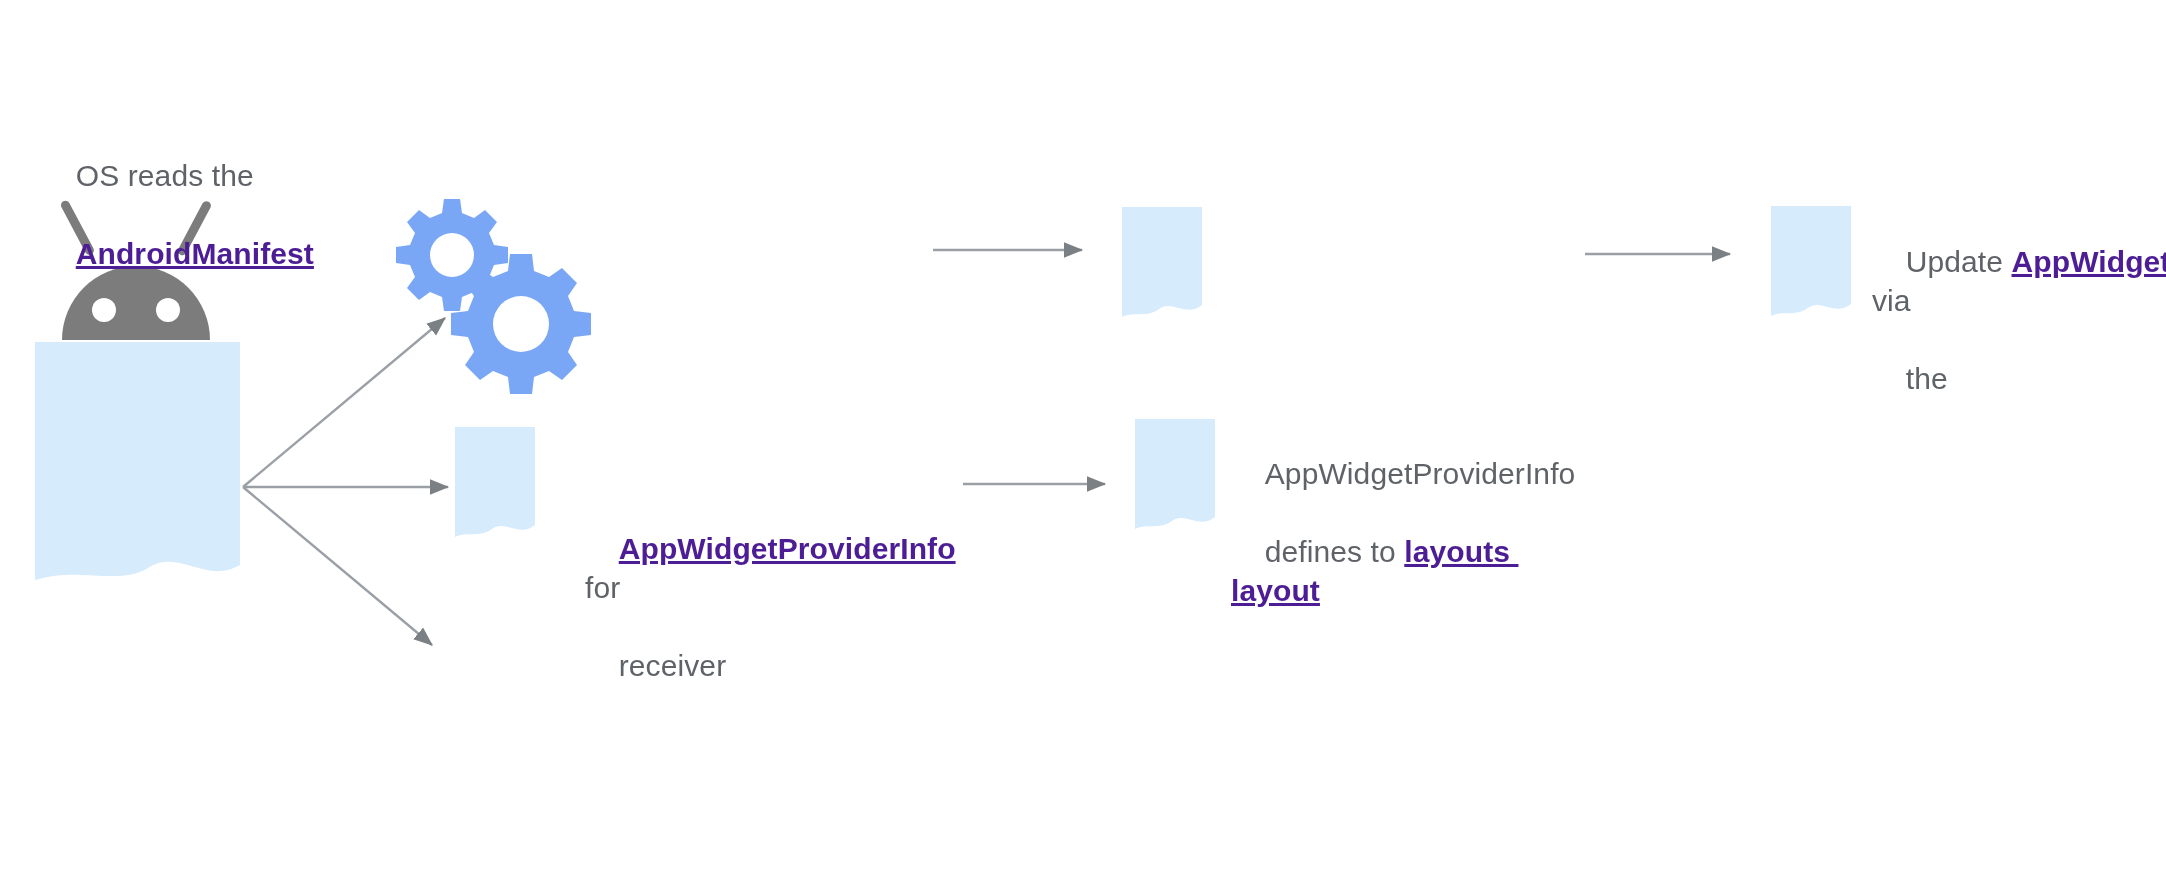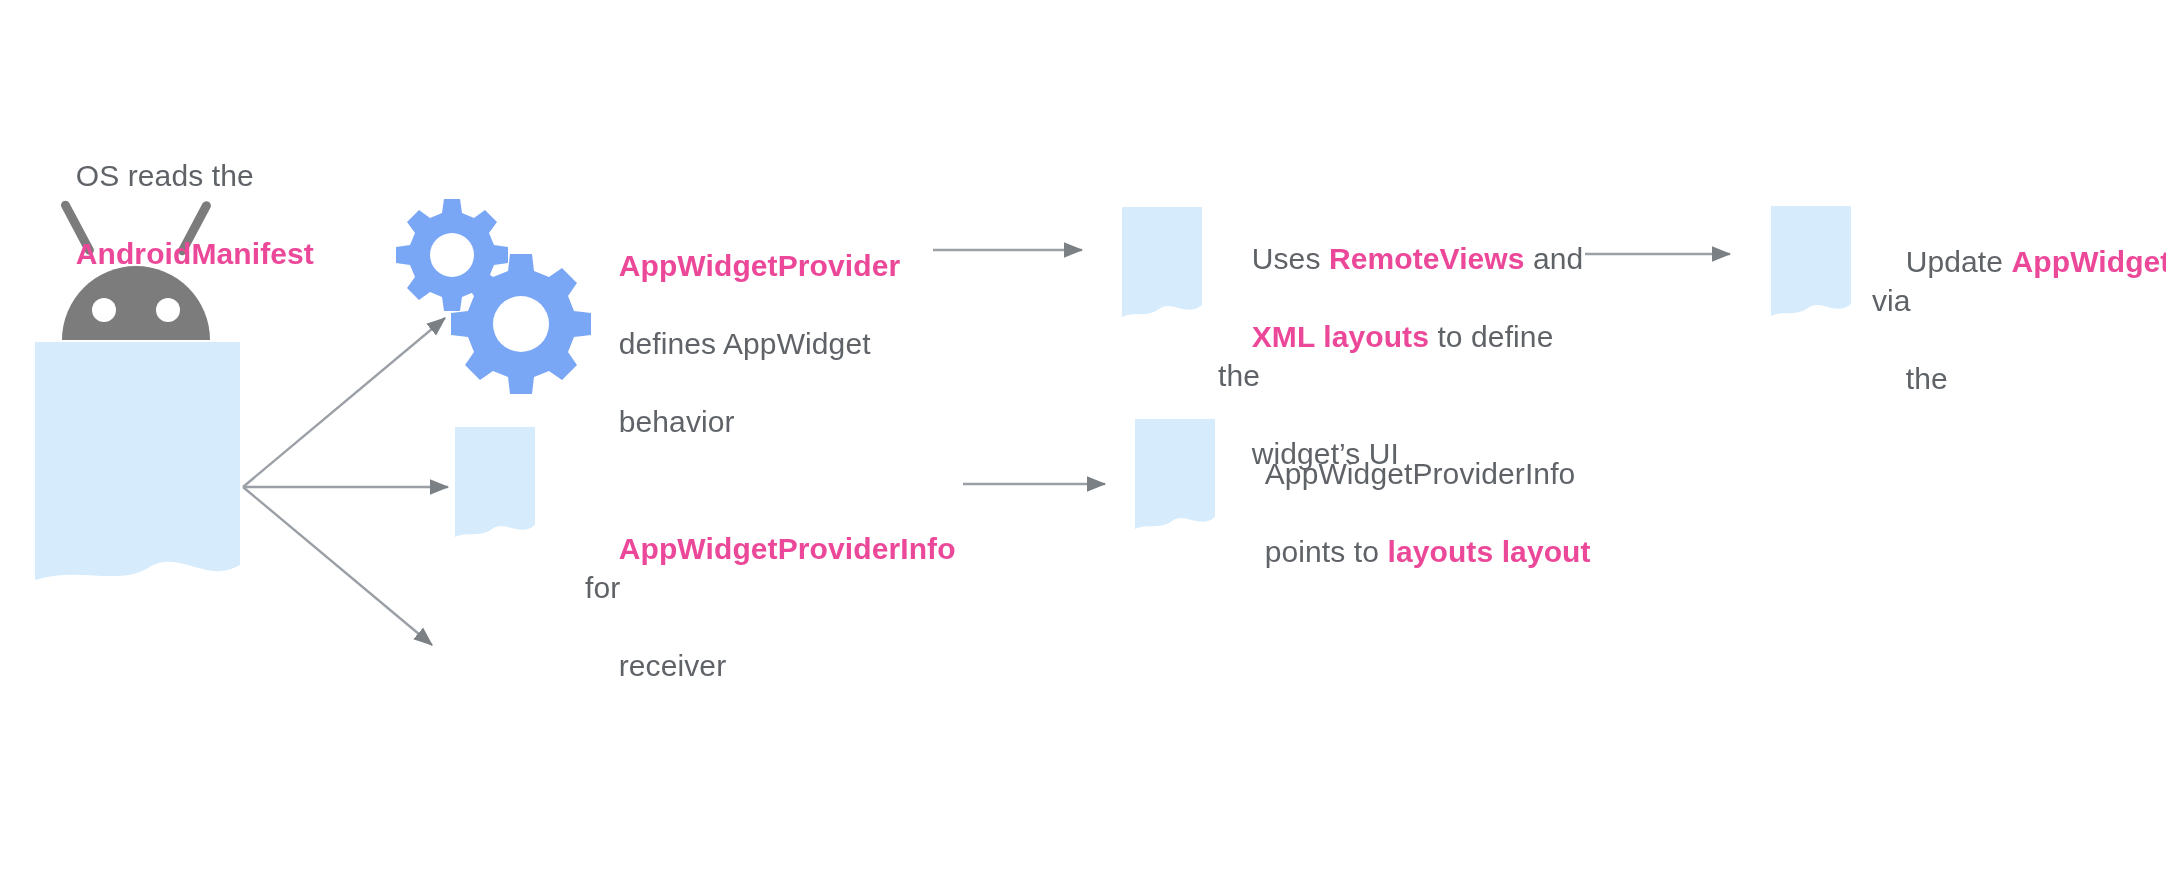--- a/index.html
+++ b/index.html
@@ -29,22 +29,23 @@
   .txt {
     position: absolute;
     color: #5f6368;
     font-size: 30px;
     line-height: 1.30;
     font-weight: 400;
     letter-spacing: 0.1px;
     white-space: pre-wrap;
   }
   .accent {
-    color: #ec4899;
+    color: #4c1d95;
     font-weight: 700;
+    text-decoration: underline;
   }
 </style>
 </head>
 <body>
 
 <div id="canvas">
 
   <svg class="layer-svg" viewBox="0 0 2166 872">
     <defs>
       <marker id="arrowhead" markerWidth="9" markerHeight="9" refX="7.5" refY="3.2" orient="auto" markerUnits="strokeWidth">
@@ -108,42 +109,32 @@
       <line x1="1585" y1="254" x2="1730" y2="254" marker-end="url(#arrowhead)"></line>
       <line x1="963" y1="484" x2="1105" y2="484" marker-end="url(#arrowhead)"></line>
     </g>
   </svg>
 
   <div class="txt" style="left:42px; top:117px; width:300px;">
     <span>OS reads the</span><br>
     <span class="accent">AndroidManifest</span>
   </div>
 
-  <div class="txt" style="left:585px; top:207px; width:330px;">
-    <span class="accent">AppWidgetProvider</span><br>
-    <span>defines AppWidget</span><br>
-    <span>behavior</span>
-  </div>
 
-  <div class="txt" style="left:1218px; top:200px; width:370px;">
-    <span>Uses </span><span class="accent">RemoteViews</span><span> and</span><br>
-    <span class="accent">XML layouts</span><span> to define the</span><br>
-    <span>widget’s UI</span>
-  </div>
 
   <div class="txt" style="left:1872px; top:203px; width:300px;">
     <span>Update </span><span class="accent">AppWidget</span><span> via</span><br>
     <span>the</span><br>
   </div>
 
   <div class="txt" style="left:585px; top:412px; width:380px;">
     <br>
     <span class="accent">AppWidgetProviderInfo</span><span> for</span><br>
     <span>receiver</span>
   </div>
 
   <div class="txt" style="left:1231px; top:415px; width:360px;">
     <span>AppWidgetProviderInfo</span><br>
-    <span>points to </span><span class="accent">layouts layout</span>
+    <span>defines to </span><span class="accent">layouts layout</span>
   </div>
 
 
 </div>
 
 </body></html>

